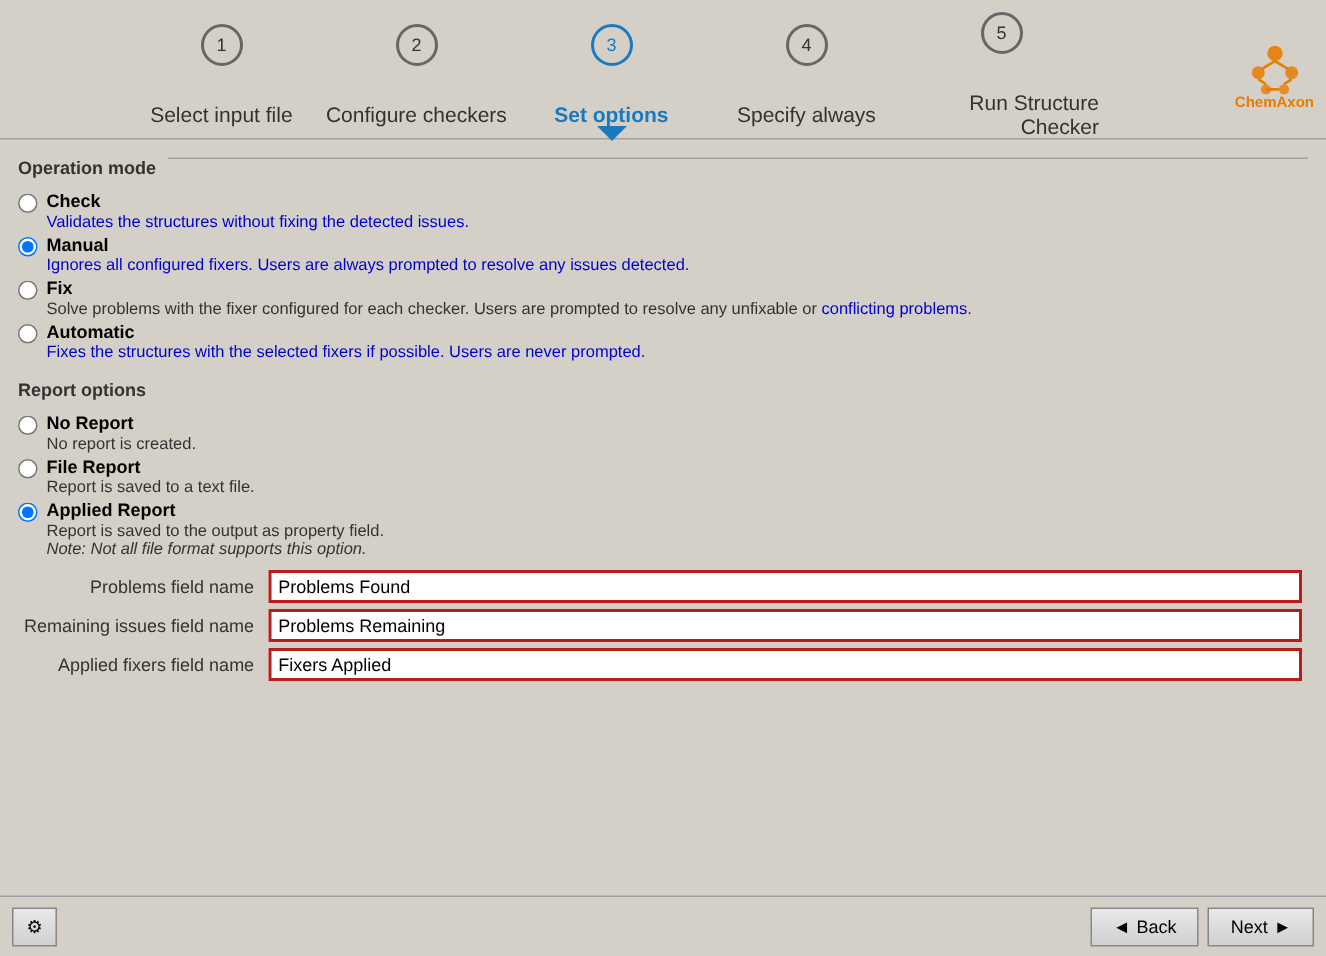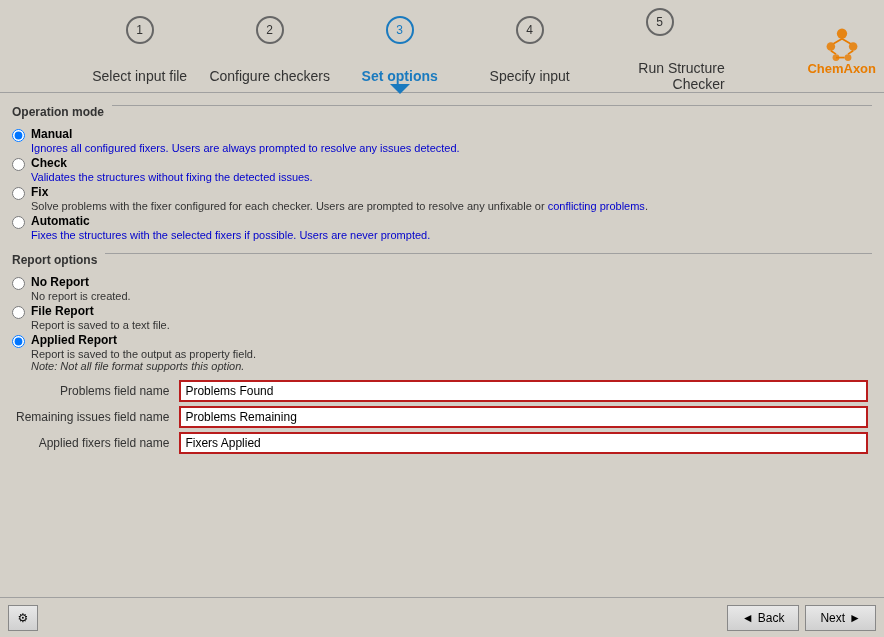--- a/index.html
+++ b/index.html
@@ -233,21 +233,21 @@
     </div>
 
     <div class="wizard-step">
       <div class="step-circle active">3</div>
       <span class="step-label active">Set options</span>
       <div class="step-arrow"></div>
     </div>
 
     <div class="wizard-step">
       <div class="step-circle">4</div>
-      <span class="step-label">Specify input</span>
+      <span class="step-label">Specify always</span>
     </div>
 
     <div class="wizard-step">
       <div class="step-circle">5</div>
       <span class="step-label">Run Structure Checker</span>
     </div>
   </div>
 
   <div class="chemaxon-logo">
     <svg class="molecule-icon" viewBox="0 0 50 42">
@@ -256,46 +256,46 @@
       <circle cx="12" cy="25" r="5" fill="#e87c00" opacity="0.85"></circle>
       <circle cx="38" cy="25" r="5" fill="#e87c00" opacity="0.85"></circle>
       <circle cx="18" cy="38" r="4" fill="#e87c00" opacity="0.8"></circle>
       <circle cx="32" cy="38" r="4" fill="#e87c00" opacity="0.8"></circle>
       <line x1="25" y1="16" x2="15" y2="22" stroke="#e87c00" stroke-width="2"></line>
       <line x1="25" y1="16" x2="35" y2="22" stroke="#e87c00" stroke-width="2"></line>
       <line x1="12" y1="30" x2="18" y2="34" stroke="#e87c00" stroke-width="2"></line>
       <line x1="38" y1="30" x2="32" y2="34" stroke="#e87c00" stroke-width="2"></line>
       <line x1="18" y1="38" x2="28" y2="38" stroke="#e87c00" stroke-width="2"></line>
     </svg>
-    <span style="font-size:13px;color:#e87c00;font-weight:bold;">ChemAxon</span>
+    <span style="font-size:10px;color:#e87c00;font-weight:bold;">ChemAxon</span>
   </div>
 </div>
 
 <div class="main-content">
 
   <div class="section-header">
     <span class="section-title">Operation mode</span>
     <div class="section-line"></div>
   </div>
 
   <div class="option-group">
 
     <div class="option-row">
+      <input type="radio" name="operation_mode" style="">
+      <div class="option-content">
+        <div class="option-title">Check</div>
+        <div class="option-desc">Validates the structures without fixing the detected issues.</div>
+      </div>
+    </div>
+
+    <div class="option-row">
       <input type="radio" name="operation_mode" checked="" style="">
       <div class="option-content">
         <div class="option-title">Manual</div>
         <div class="option-desc">Ignores all configured fixers. Users are always prompted to resolve any issues detected.</div>
-      </div>
-    </div>
-
-    <div class="option-row">
-      <input type="radio" name="operation_mode" style="">
-      <div class="option-content">
-        <div class="option-title">Check</div>
-        <div class="option-desc">Validates the structures without fixing the detected issues.</div>
       </div>
     </div>
 
     <div class="option-row">
       <input type="radio" name="operation_mode" style="">
       <div class="option-content">
         <div class="option-title">Fix</div>
         <div class="option-desc black">
           Solve problems with the fixer configured for each checker. Users are prompted to resolve any unfixable or <span style="color:#0000cc;">conflicting problems</span>.
         </div>
@@ -305,21 +305,21 @@
     <div class="option-row">
       <input type="radio" name="operation_mode" style="">
       <div class="option-content">
         <div class="option-title">Automatic</div>
         <div class="option-desc">Fixes the structures with the selected fixers if possible. Users are never prompted.</div>
       </div>
     </div>
 
   </div>
 
-  <div class="section-header" style="margin-top:12px;">
+  <div class="section-header" style="margin-top:12px;flex-direction:column;">
     <span class="section-title">Report options</span>
     <div class="section-line"></div>
   </div>
 
   <div class="option-group">
 
     <div class="option-row">
       <input type="radio" name="report_option" style="">
       <div class="option-content">
         <div class="option-title">No Report</div>

